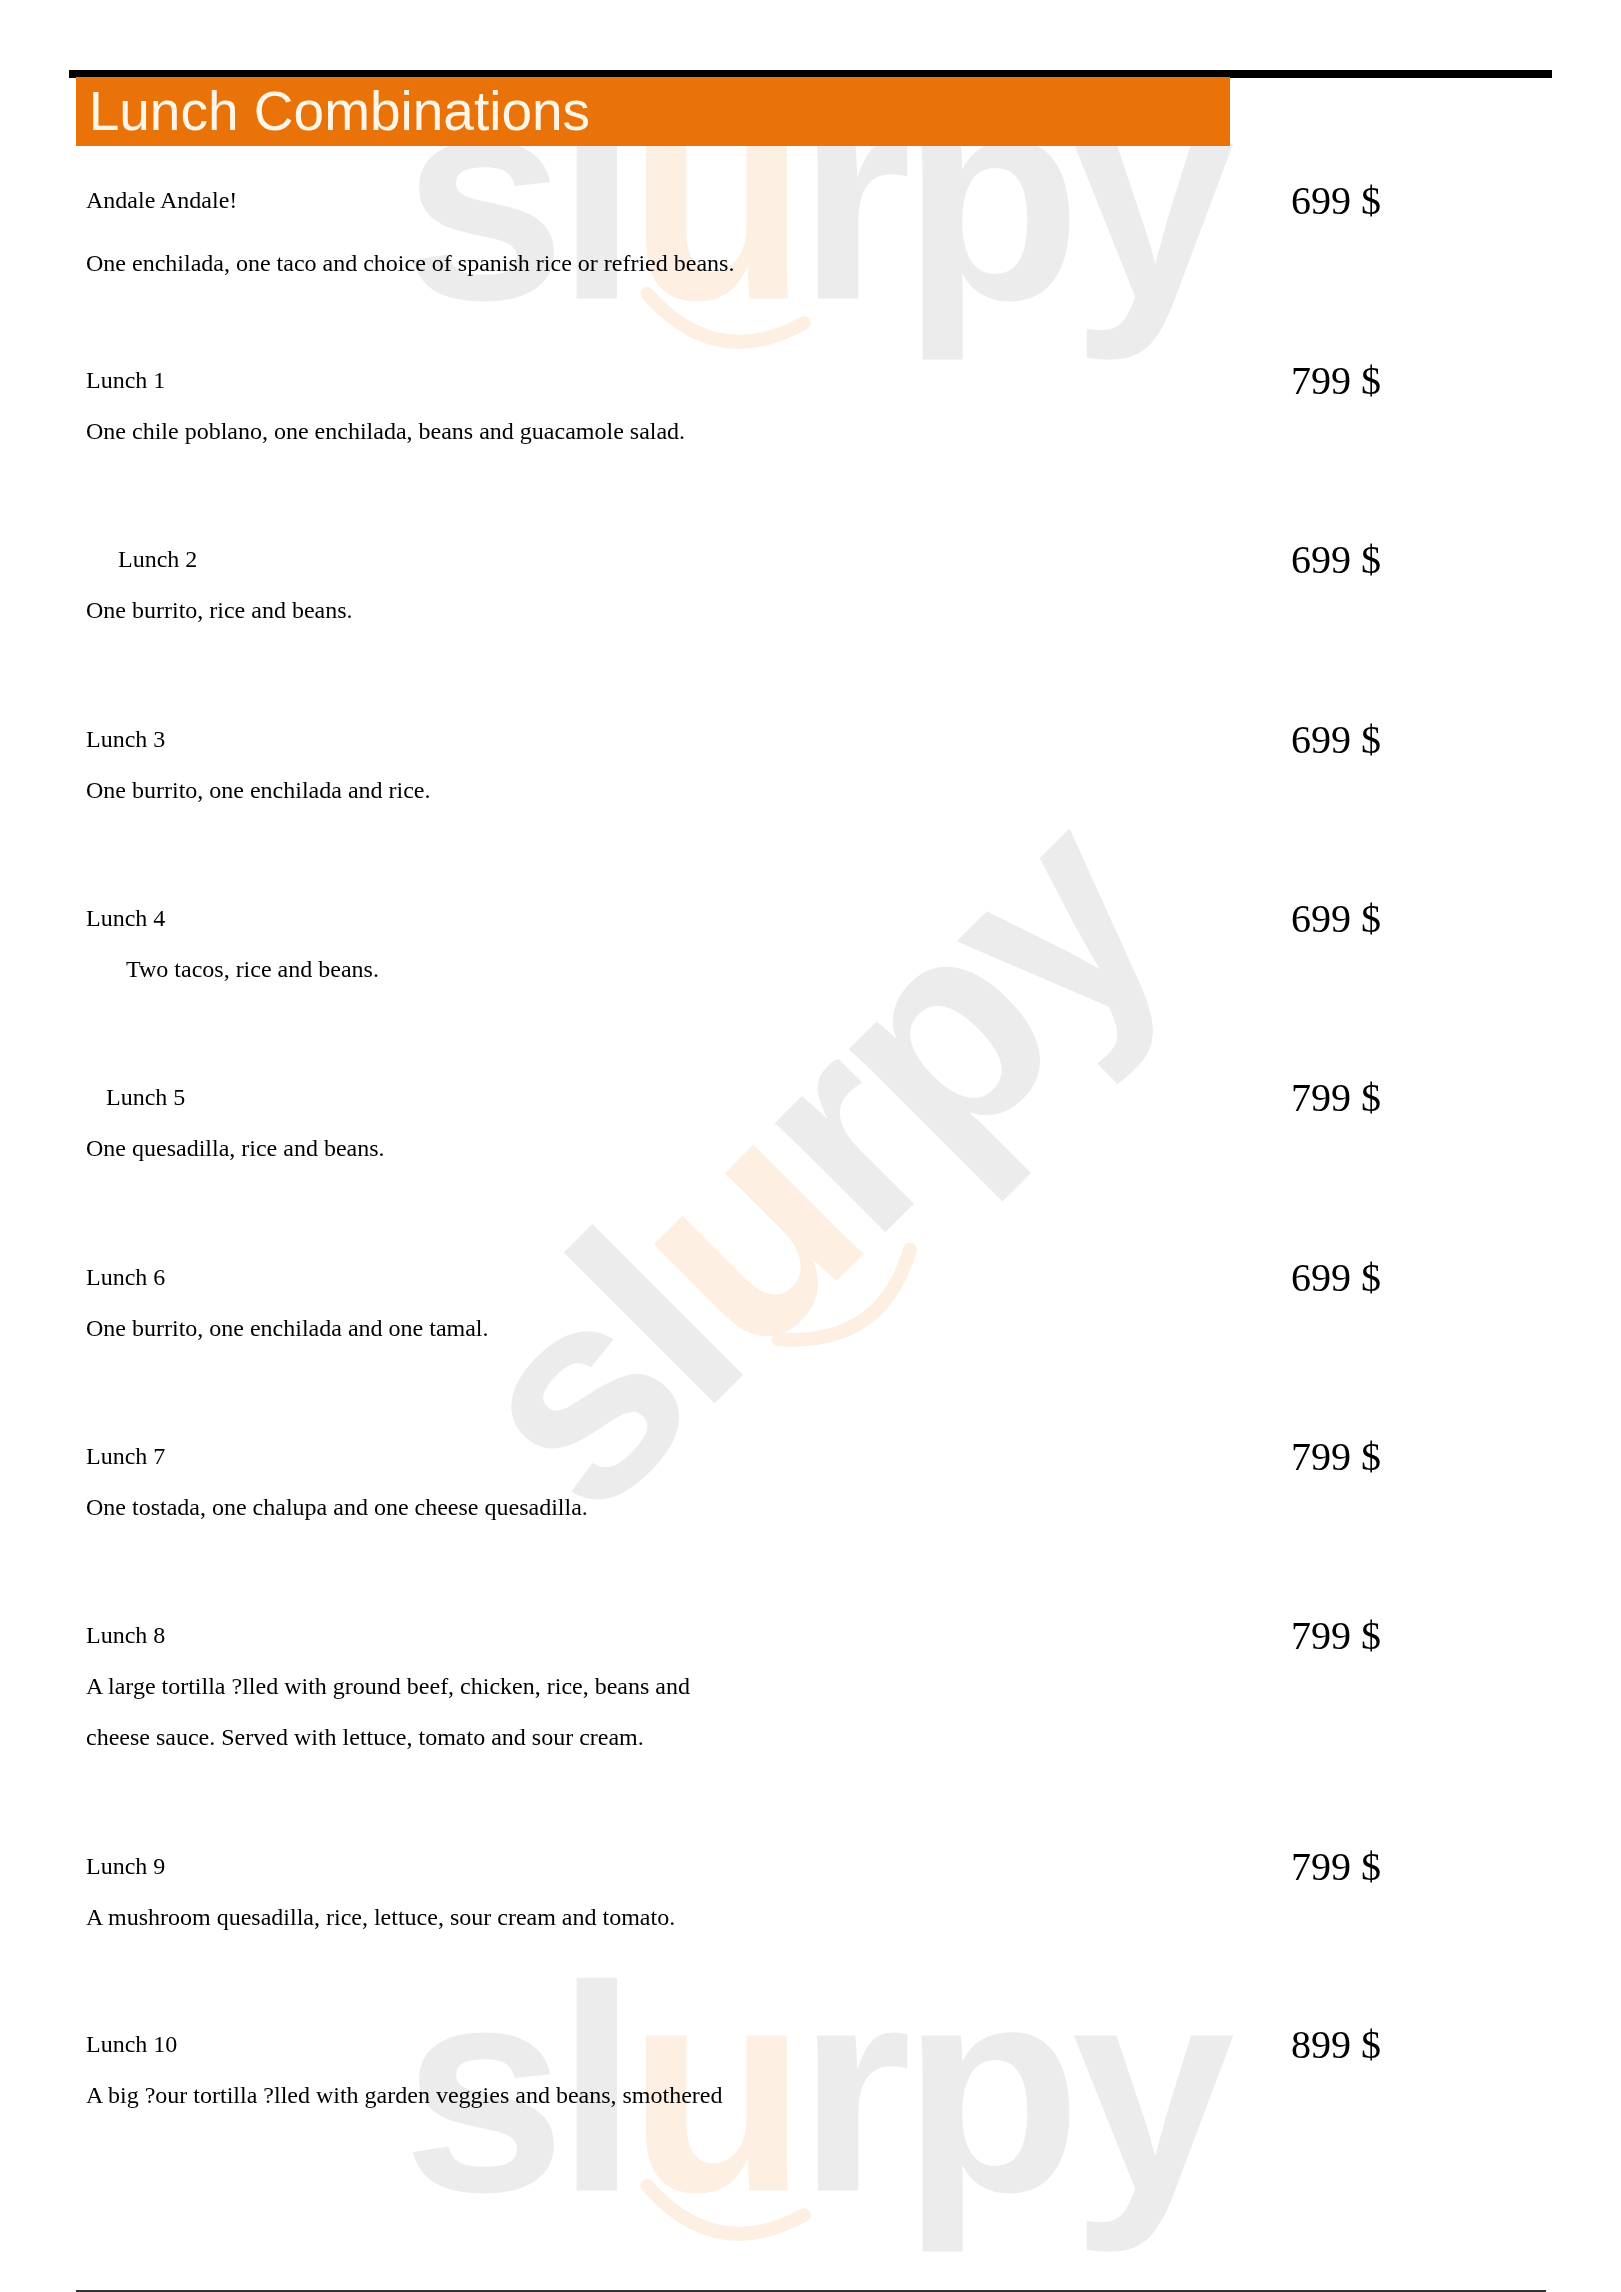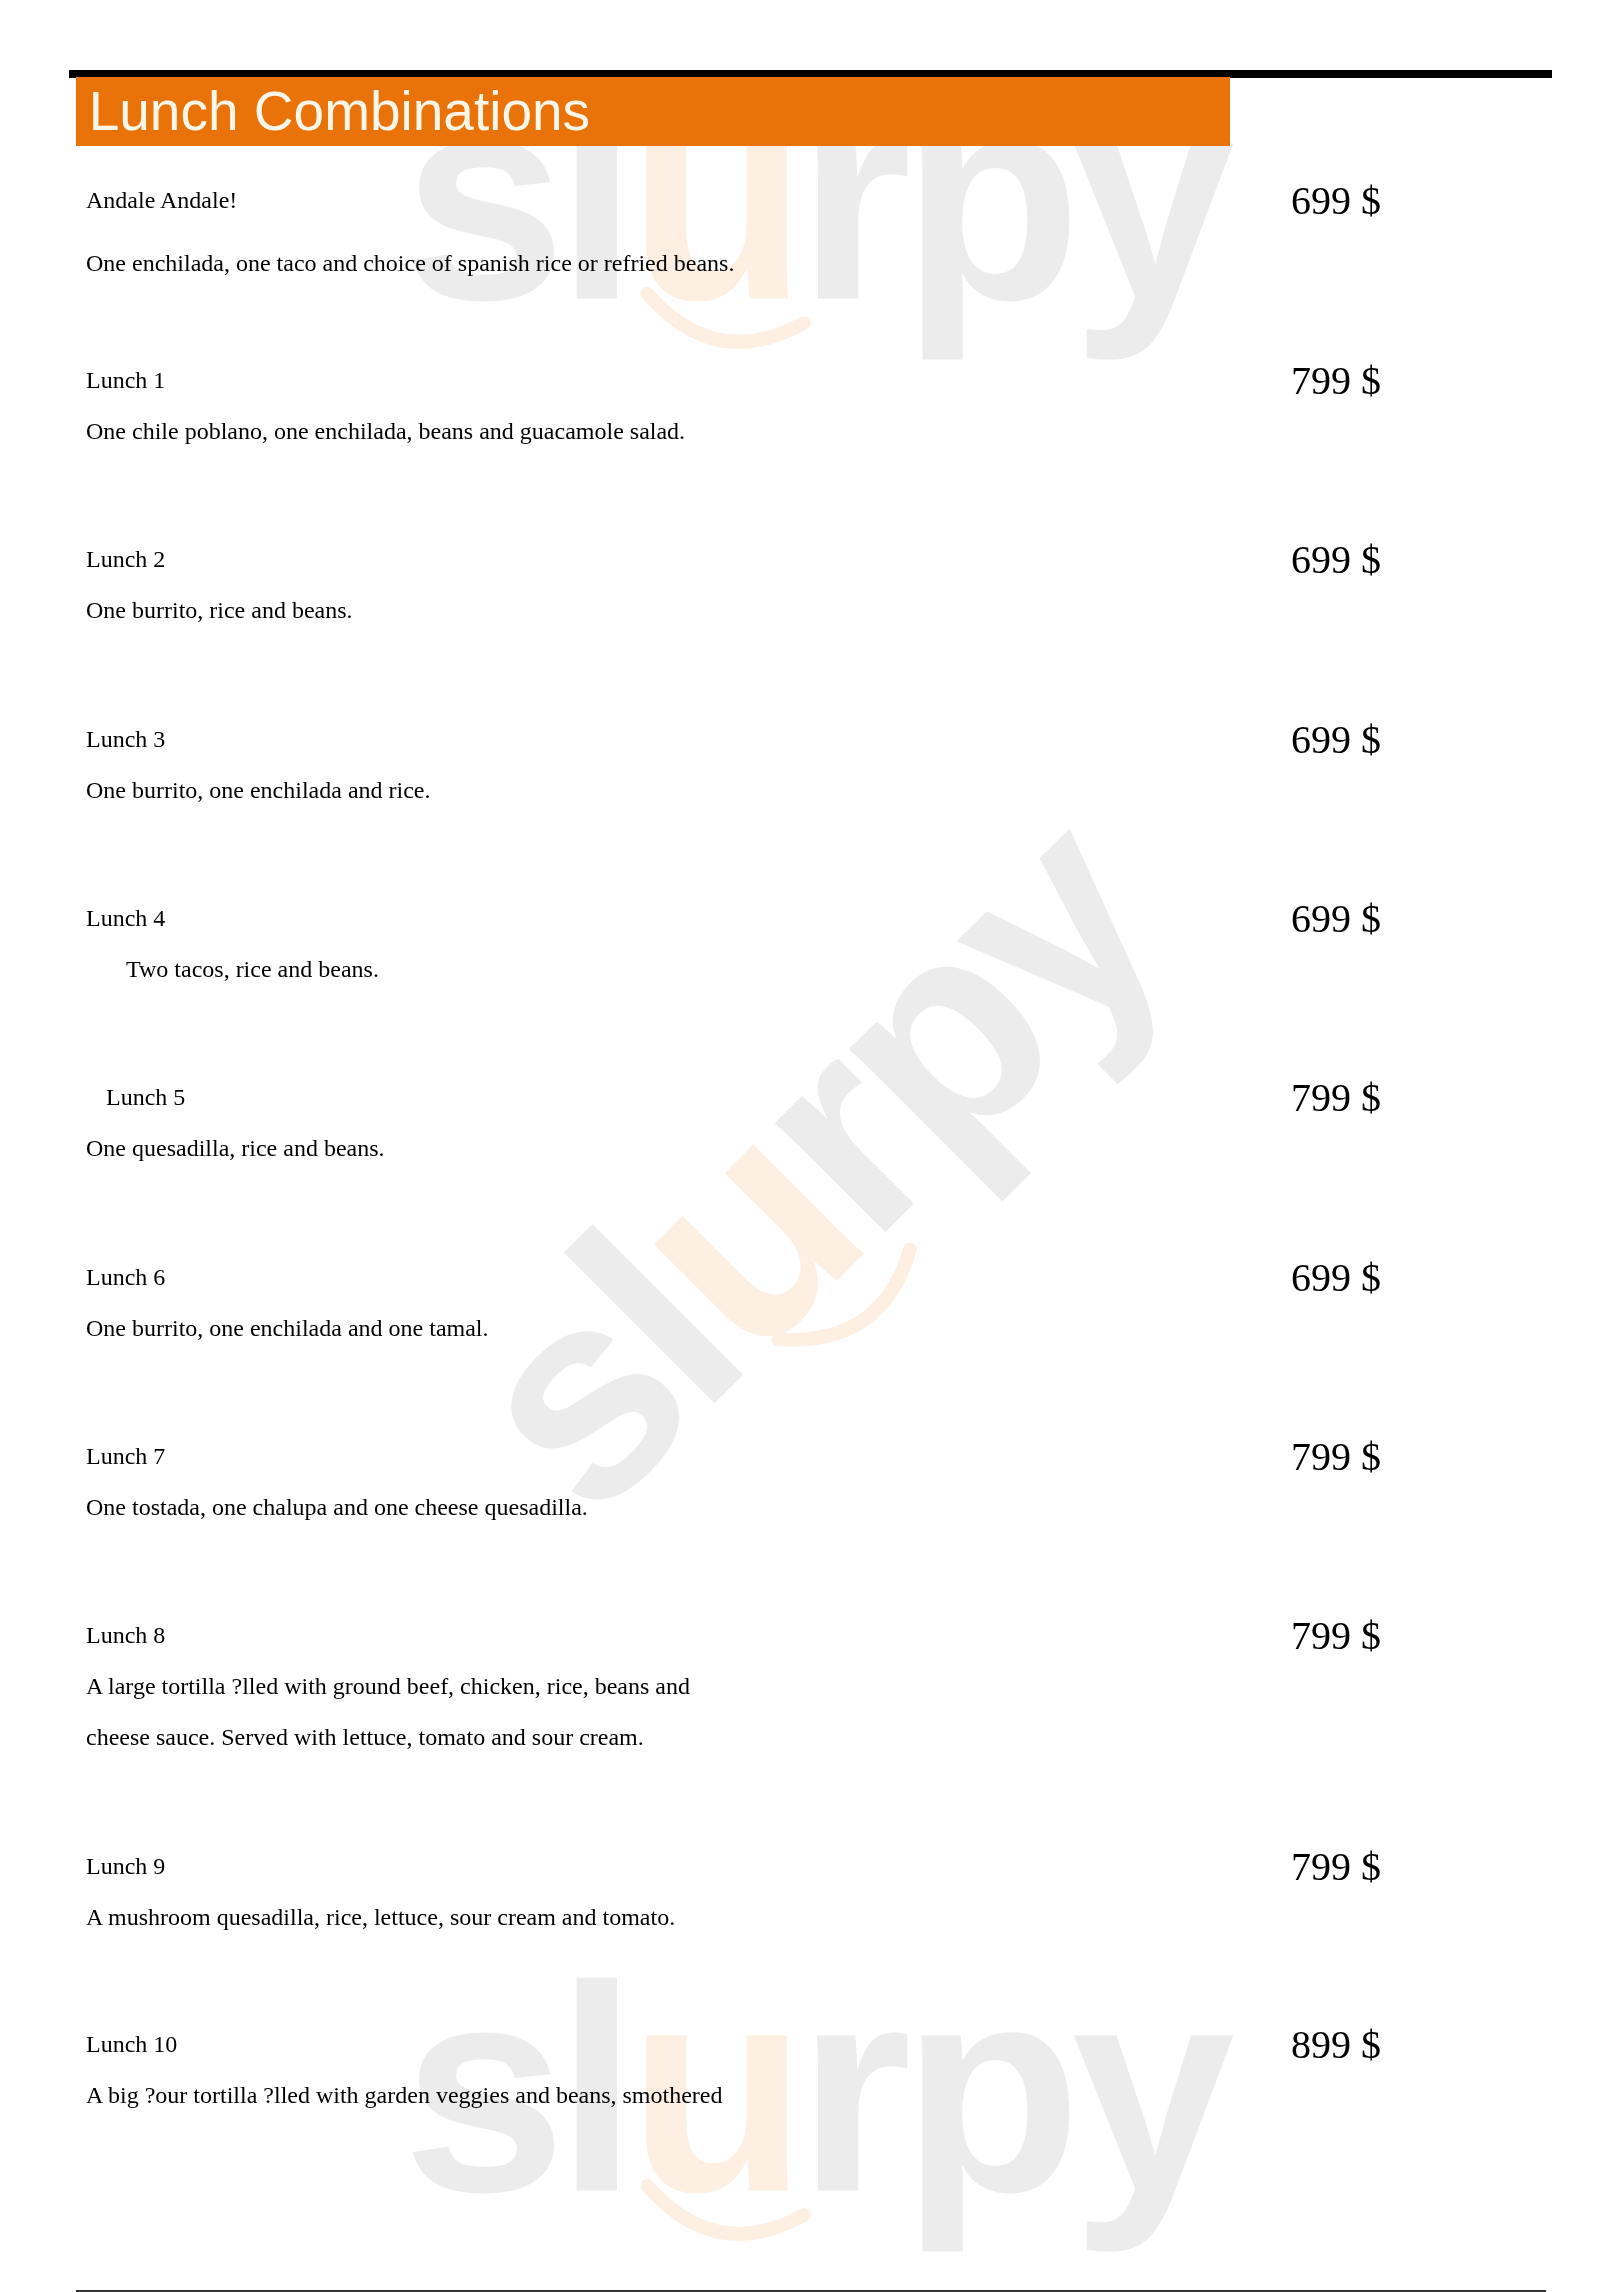--- a/index.html
+++ b/index.html
@@ -49,21 +49,21 @@
     <span class="item-name" style="top:0;">Andale Andale!</span>
     <span class="item-price" style="top:0;">699 $</span>
     <span class="item-desc-line" style="top:63px;">One enchilada, one taco and choice of spanish rice or refried beans.</span>
   </div>
   <div class="item" style="top:355px;">
     <span class="item-name" style="top:0;">Lunch 1</span>
     <span class="item-price" style="top:0;">799 $</span>
     <span class="item-desc-line" style="top:51px;">One chile poblano, one enchilada, beans and guacamole salad.</span>
   </div>
   <div class="item" style="top:534px;">
-    <span class="item-name" style="top:0;">Lunch 2</span>
+    <span class="item-name" style="top:0;margin-left:32px;">Lunch 2</span>
     <span class="item-price" style="top:0;">699 $</span>
     <span class="item-desc-line" style="top:51px;">One burrito, rice and beans.</span>
   </div>
   <div class="item" style="top:714px;">
     <span class="item-name" style="top:0;">Lunch 3</span>
     <span class="item-price" style="top:0;">699 $</span>
     <span class="item-desc-line" style="top:51px;">One burrito, one enchilada and rice.</span>
   </div>
   <div class="item" style="top:893px;">
     <span class="item-name" style="top:0;">Lunch 4</span>

